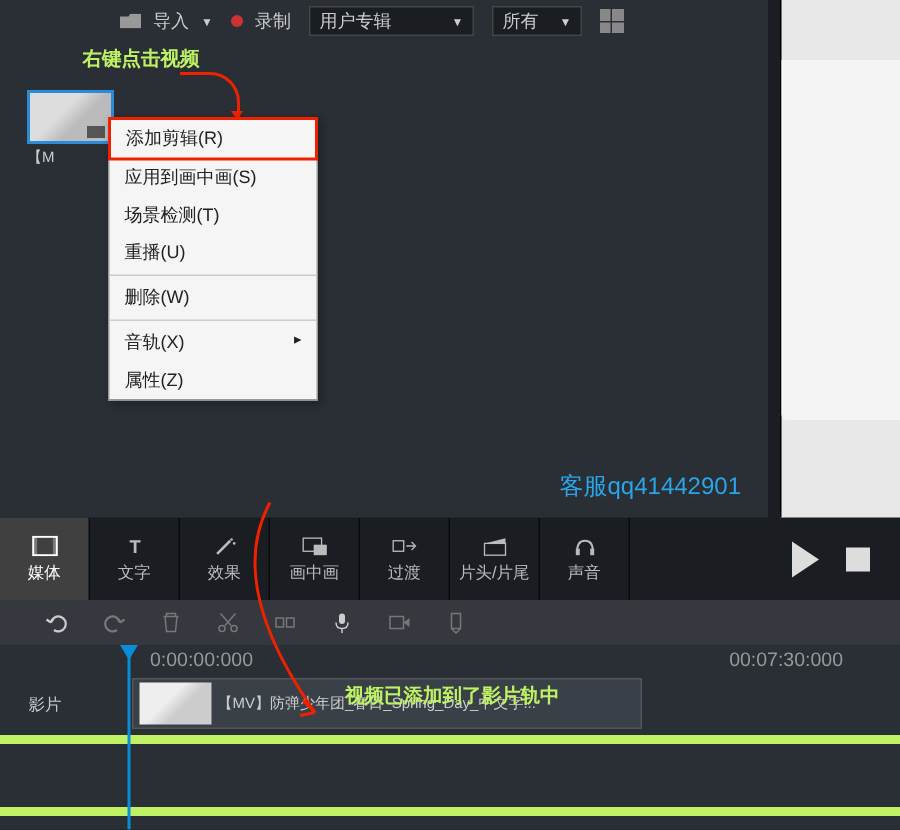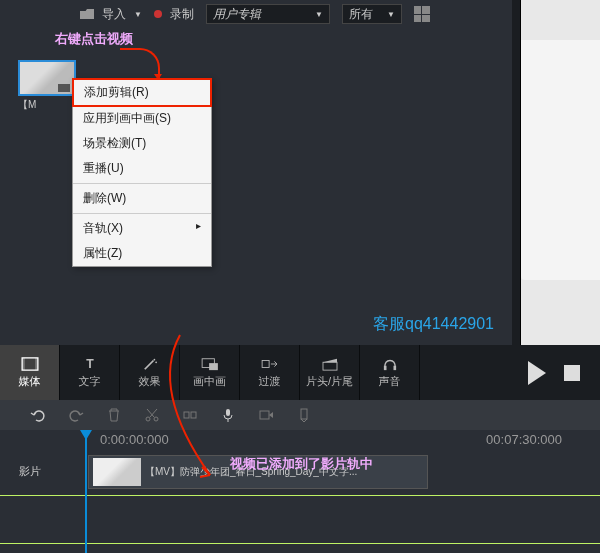--- a/index.html
+++ b/index.html
@@ -2,25 +2,25 @@
 <html><head>
 <meta charset="utf-8">
 <style>
 * { margin: 0; padding: 0; box-sizing: border-box; font-family: "Microsoft YaHei", Arial, sans-serif; }
 body { background: #1a1d21; width: 600px; height: 553px; overflow: hidden; position: relative; color: #ccc; }
 .top-area { height: 345px; display: flex; }
 .media-panel { flex: 1; background: #2a2e35; position: relative; }
 .toolbar { height: 28px; display: flex; align-items: center; padding-left: 80px; gap: 12px; font-size: 12px; color: #ccc; }
 .tb-item { display: flex; align-items: center; gap: 8px; cursor: pointer; }
 .dropdown { background: #1a1d21; border: 1px solid #444; color: #ccc; font-size: 12px; padding: 2px 6px; height: 20px; display: flex; align-items: center; justify-content: space-between; }
-.dd1 { width: 124px; font-style: italic; }
+.dd1 { width: 110px; }
 .dd2 { width: 60px; }
 .view-grid { width: 16px; height: 16px; display: grid; grid-template-columns: 1fr 1fr; gap: 1px; }
 .view-grid span { background: #888; }
-.annotation-red { color: #f0abfc; font-size: 13px; font-weight: bold; }
+.annotation-red { color: #bef264; font-size: 13px; font-weight: bold; }
 .ann1 { position: absolute; top: 30px; left: 55px; }
 .thumbnail { position: absolute; top: 60px; left: 18px; width: 58px; }
 .thumb-img { width: 58px; height: 36px; background: linear-gradient(135deg, #ddd 40%, #bbb 60%); border: 2px solid #2a8cd8; position: relative; }
 .thumb-img::after { content: ""; position: absolute; right: 4px; bottom: 2px; width: 12px; height: 8px; background: #555; }
 .thumb-label { font-size: 10px; color: #ccc; margin-top: 2px; }
 .context-menu { position: absolute; top: 78px; left: 72px; width: 140px; background: #f5f5f5; border: 1px solid #999; font-size: 12px; color: #222; box-shadow: 2px 2px 6px rgba(0,0,0,0.3); }
 .cm-item { padding: 4px 10px; }
 .cm-item.highlight { border: 2px solid #e20; margin: -1px; }
 .cm-sep { height: 1px; background: #ccc; margin: 2px 0; }
 .cm-item.sub::after { content: "▸"; float: right; font-size: 10px; }
@@ -37,21 +37,21 @@
 .stop-btn { width: 16px; height: 16px; background: #ddd; cursor: pointer; }
 .tool-row { height: 30px; background: #35393f; display: flex; align-items: center; padding-left: 30px; gap: 22px; }
 .tool-row .tico { width: 16px; height: 16px; color: #777; cursor: pointer; }
 .tool-row .tico.active { color: #ccc; }
 .timeline { height: 123px; background: #2a2e35; position: relative; }
 .time-ruler { height: 18px; display: flex; align-items: center; font-size: 13px; color: #999; position: relative; }
 .time-start { position: absolute; left: 100px; }
 .time-end { position: absolute; right: 38px; }
 .playhead { position: absolute; left: 85px; top: 0; width: 2px; height: 123px; background: #0a8cd8; }
 .playhead::before { content: ""; position: absolute; top: 0; left: -5px; width: 12px; height: 10px; background: #0a8cd8; clip-path: polygon(0 0, 100% 0, 50% 100%); }
-.track { height: 48px; display: flex; align-items: center; border-bottom: 1px solid #bef264; }
+.track { height: 48px; display: flex; align-items: center; border-bottom: 6px solid #bef264; }
 .track-label { width: 60px; text-align: center; font-size: 11px; color: #ccc; }
 .clip { margin-left: 28px; height: 34px; background: #3a4048; border: 1px solid #555; display: flex; align-items: center; width: 340px; }
 .clip-thumb { width: 48px; height: 28px; background: linear-gradient(135deg, #eee 40%, #ccc 60%); margin: 0 4px; }
 .clip-title { font-size: 10px; color: #ccc; white-space: nowrap; overflow: hidden; }
 .ann2 { position: absolute; top: 455px; left: 230px; z-index: 5; }
 .arrow1 { position: absolute; top: 48px; left: 120px; width: 40px; height: 30px; border-top: 2px solid #e20; border-right: 2px solid #e20; border-radius: 0 20px 0 0; pointer-events: none; }
 .arrow1::after { content: ""; position: absolute; right: -4px; bottom: -2px; border-top: 6px solid #e20; border-left: 4px solid transparent; border-right: 4px solid transparent; }
 .arrow2 { position: absolute; top: 330px; left: 140px; width: 100px; height: 150px; pointer-events: none; z-index: 4; }
 .arrow2 svg { width: 100%; height: 100%; }
 .tri { font-size: 8px; }

